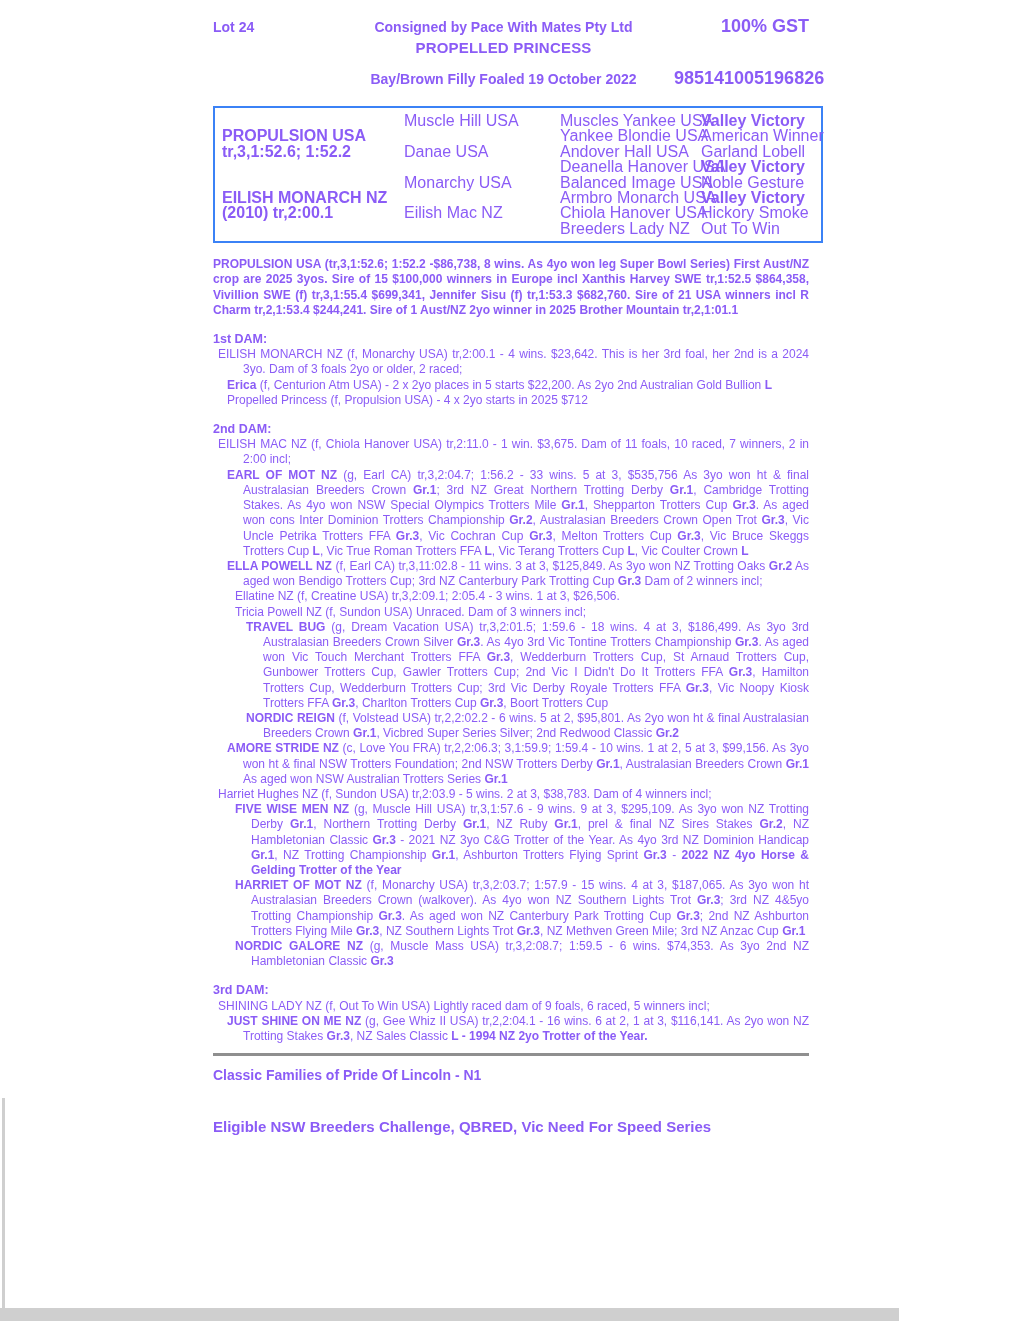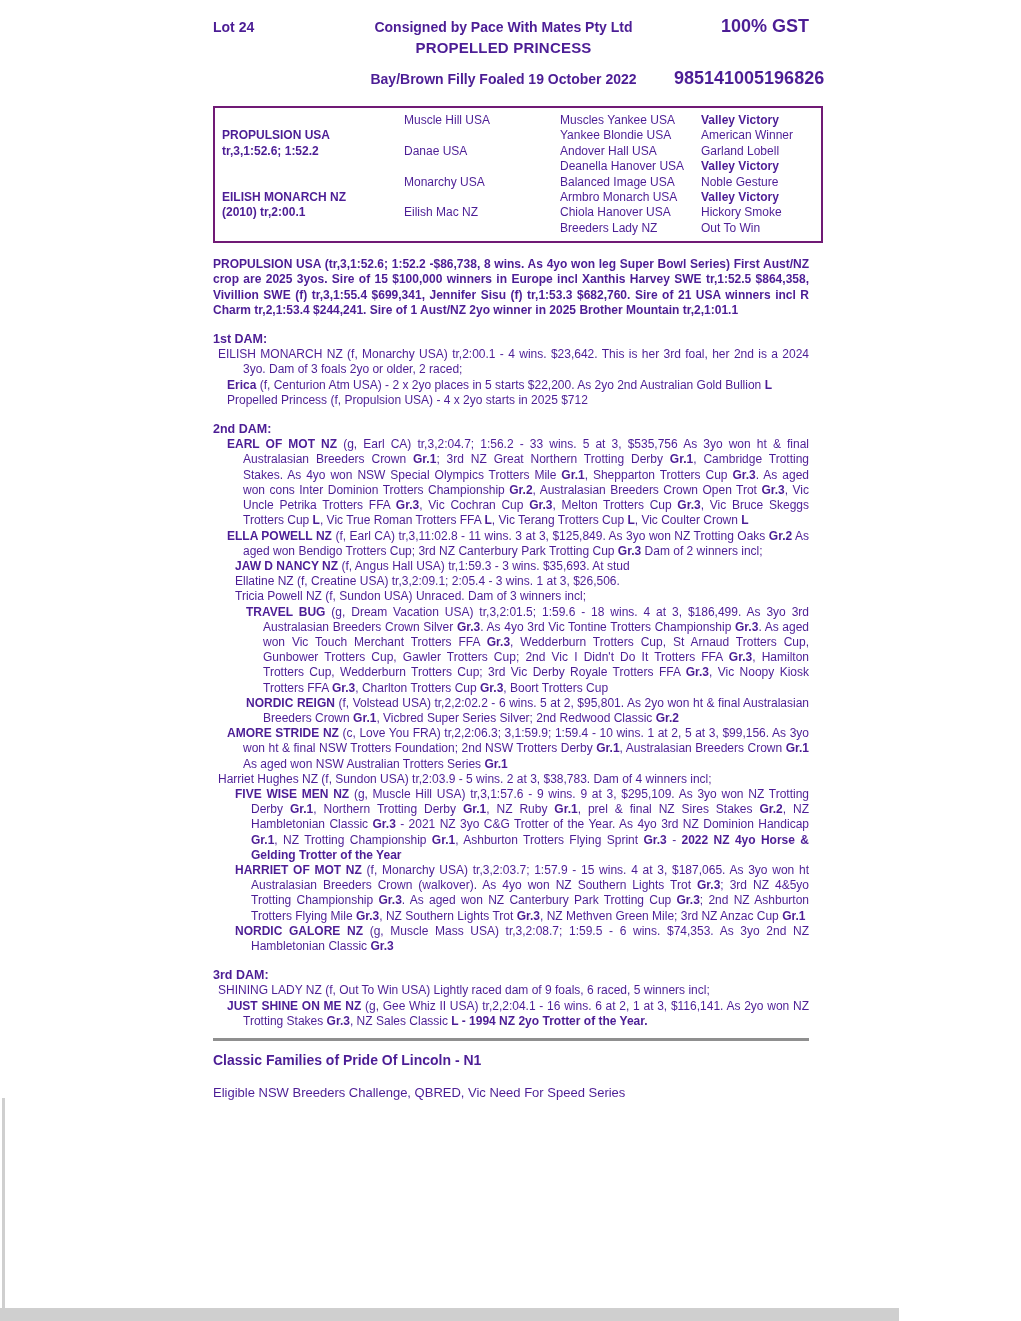--- a/index.html
+++ b/index.html
@@ -1,54 +1,54 @@
 <!DOCTYPE html>
 <html><head>
 <meta charset="utf-8">
 <style>
   html,body { margin:0; padding:0; background:#ffffff; }
   .page {
     position:relative; width:899px; height:1321px; background:#ffffff;
-    font-family:"Liberation Sans", sans-serif; color:#4c1d95; overflow:hidden;
+    font-family:"Liberation Sans", sans-serif; color:#8b5cf6; overflow:hidden;
   }
   .content { position:absolute; left:213px; top:16px; width:596px; }
 
   
   .hdr-row { display:grid; grid-template-columns:120px 1fr 135px; align-items:baseline; }
   .hdr-left  { text-align:left;  font-weight:bold; font-size:14px; }
   .hdr-mid   { text-align:center; font-weight:bold; font-size:14px; }
   .hdr-right { text-align:right; font-weight:bold; font-size:18px; }
   .horse-name { font-size:15px; letter-spacing:.2px; margin-top:2px; }
   .hdr-row3 { margin-top:12px; }
 
   
   .ptable {
     margin-top:17px; width:610px; box-sizing:border-box;
-    border:2px solid #701a75; padding:5px 7px;
+    border:2px solid #3b82f6; padding:5px 7px;
     display:grid; grid-template-columns:182px 156px 141px 1fr;
-    font-size:12px; line-height:15.4px;
+    font-size:16px; line-height:15.4px;
   }
   .tcell { white-space:nowrap; overflow:visible; }
 
   
   .bodytext { margin-top:14px; font-size:12px; line-height:15.2px; }
   .para { text-align:justify; }
   .para.hd { text-align:left; font-size:12.5px; }
   .para.sp { margin-top:14px; }
   .lv0 { padding-left:0;    text-indent:0; }
   .lv1 { padding-left:30px; text-indent:-25px; }
   .lv2 { padding-left:30px; text-indent:-16px; }
   .lv3 { padding-left:38px; text-indent:-16px; }
   .lv4 { padding-left:50px; text-indent:-17px; }
   .b { font-weight:bold; }
 
   
   .rule { margin-top:9px; height:3px; background:#8f8f8f; }
   .family-line { margin-top:11px; font-weight:bold; font-size:14px; }
-  .eligibility-line { margin-top:17px; font-weight:normal; font-size:13px; }
+  .eligibility-line { margin-top:35px; font-weight:bold; font-size:15px; }
 
   
   .bottom-strip { position:absolute; left:0; right:0; bottom:0; height:13px; background:#cfcfcf; }
   .left-strip { position:absolute; left:2px; top:1098px; bottom:0; width:3px; background:#cfcfcf; }
 </style>
 </head>
 <body>
 
 <div class="page">
   <div class="content">
@@ -104,23 +104,23 @@
         <div class="tcell">Out To Win</div>
       </div>
 
     <div class="bodytext">
         <div class="para lv0"><span class="b">PROPULSION USA (tr,3,1:52.6; 1:52.2 -$86,738, 8 wins. As 4yo won leg Super Bowl Series) First Aust/NZ crop are 2025 3yos. Sire of 15 $100,000 winners in Europe incl Xanthis Harvey SWE tr,1:52.5 $864,358, Vivillion SWE (f) tr,3,1:55.4 $699,341, Jennifer Sisu (f) tr,1:53.3 $682,760. Sire of 21 USA winners incl R Charm tr,2,1:53.4 $244,241. Sire of 1 Aust/NZ 2yo winner in 2025 Brother Mountain tr,2,1:01.1</span></div>
         <div class="para lv0 sp hd"><span class="b">1st DAM:</span></div>
         <div class="para lv1"><span>EILISH MONARCH NZ (f, Monarchy USA) tr,2:00.1 - 4 wins. $23,642. This is her 3rd foal, her 2nd is a 2024 3yo. Dam of 3 foals 2yo or older, 2 raced;</span></div>
         <div class="para lv2"><span class="b">Erica</span><span> (f, Centurion Atm USA) - 2 x 2yo places in 5 starts $22,200. As 2yo 2nd Australian Gold Bullion </span><span class="b">L</span></div>
         <div class="para lv2"><span>Propelled Princess (f, Propulsion USA) - 4 x 2yo starts in 2025 $712</span></div>
         <div class="para lv0 sp hd"><span class="b">2nd DAM:</span></div>
+        <div class="para lv1"><span>EILISH MAC NZ (f, Chiola Hanover USA) tr,2:11.0 - 1 win. $3,675. Dam of 11 foals, 10 raced, 7 winners, 2 in 2:00 incl;</span></div>
         <div class="para lv2"><span class="b">EARL OF MOT NZ</span><span> (g, Earl CA) tr,3,2:04.7; 1:56.2 - 33 wins. 5 at 3, $535,756 As 3yo won ht &amp; final Australasian Breeders Crown </span><span class="b">Gr.1</span><span>; 3rd NZ Great Northern Trotting Derby </span><span class="b">Gr.1</span><span>, Cambridge Trotting Stakes. As 4yo won NSW Special Olympics Trotters Mile </span><span class="b">Gr.1</span><span>, Shepparton Trotters Cup </span><span class="b">Gr.3</span><span>. As aged won cons Inter Dominion Trotters Championship </span><span class="b">Gr.2</span><span>, Australasian Breeders Crown Open Trot </span><span class="b">Gr.3</span><span>, Vic Uncle Petrika Trotters FFA </span><span class="b">Gr.3</span><span>, Vic Cochran Cup </span><span class="b">Gr.3</span><span>, Melton Trotters Cup </span><span class="b">Gr.3</span><span>, Vic Bruce Skeggs Trotters Cup </span><span class="b">L</span><span>, Vic True Roman Trotters FFA </span><span class="b">L</span><span>, Vic Terang Trotters Cup </span><span class="b">L</span><span>, Vic Coulter Crown </span><span class="b">L</span></div>
         <div class="para lv2"><span class="b">ELLA POWELL NZ</span><span> (f, Earl CA) tr,3,11:02.8 - 11 wins. 3 at 3, $125,849. As 3yo won NZ Trotting Oaks </span><span class="b">Gr.2</span><span> As aged won Bendigo Trotters Cup; 3rd NZ Canterbury Park Trotting Cup </span><span class="b">Gr.3</span><span> Dam of 2 winners incl;</span></div>
-        <div class="para lv3"><span class="b">JAW D NANCY NZ</span><span> (f, Angus Hall USA) tr,1:59.3 - 3 wins. $35,693. At stud</span></div>
         <div class="para lv3"><span>Ellatine NZ (f, Creatine USA) tr,3,2:09.1; 2:05.4 - 3 wins. 1 at 3, $26,506.</span></div>
         <div class="para lv3"><span>Tricia Powell NZ (f, Sundon USA) Unraced. Dam of 3 winners incl;</span></div>
         <div class="para lv4"><span class="b">TRAVEL BUG</span><span> (g, Dream Vacation USA) tr,3,2:01.5; 1:59.6 - 18 wins. 4 at 3, $186,499. As 3yo 3rd Australasian Breeders Crown Silver </span><span class="b">Gr.3</span><span>. As 4yo 3rd Vic Tontine Trotters Championship </span><span class="b">Gr.3</span><span>. As aged won Vic Touch Merchant Trotters FFA </span><span class="b">Gr.3</span><span>, Wedderburn Trotters Cup, St Arnaud Trotters Cup, Gunbower Trotters Cup, Gawler Trotters Cup; 2nd Vic I Didn't Do It Trotters FFA </span><span class="b">Gr.3</span><span>, Hamilton Trotters Cup, Wedderburn Trotters Cup; 3rd Vic Derby Royale Trotters FFA </span><span class="b">Gr.3</span><span>, Vic Noopy Kiosk Trotters FFA </span><span class="b">Gr.3</span><span>, Charlton Trotters Cup </span><span class="b">Gr.3</span><span>, Boort Trotters Cup</span></div>
         <div class="para lv4"><span class="b">NORDIC REIGN</span><span> (f, Volstead USA) tr,2,2:02.2 - 6 wins. 5 at 2, $95,801. As 2yo won ht &amp; final Australasian Breeders Crown </span><span class="b">Gr.1</span><span>, Vicbred Super Series Silver; 2nd Redwood Classic </span><span class="b">Gr.2</span></div>
         <div class="para lv2"><span class="b">AMORE STRIDE NZ</span><span> (c, Love You FRA) tr,2,2:06.3; 3,1:59.9; 1:59.4 - 10 wins. 1 at 2, 5 at 3, $99,156. As 3yo won ht &amp; final NSW Trotters Foundation; 2nd NSW Trotters Derby </span><span class="b">Gr.1</span><span>, Australasian Breeders Crown </span><span class="b">Gr.1</span><span> As aged won NSW Australian Trotters Series </span><span class="b">Gr.1</span></div>
         <div class="para lv1"><span>Harriet Hughes NZ (f, Sundon USA) tr,2:03.9 - 5 wins. 2 at 3, $38,783. Dam of 4 winners incl;</span></div>
         <div class="para lv3"><span class="b">FIVE WISE MEN NZ</span><span> (g, Muscle Hill USA) tr,3,1:57.6 - 9 wins. 9 at 3, $295,109. As 3yo won NZ Trotting Derby </span><span class="b">Gr.1</span><span>, Northern Trotting Derby </span><span class="b">Gr.1</span><span>, NZ Ruby </span><span class="b">Gr.1</span><span>, prel &amp; final NZ Sires Stakes </span><span class="b">Gr.2</span><span>, NZ Hambletonian Classic </span><span class="b">Gr.3</span><span> - 2021 NZ 3yo C&amp;G Trotter of the Year. As 4yo 3rd NZ Dominion Handicap </span><span class="b">Gr.1</span><span>, NZ Trotting Championship </span><span class="b">Gr.1</span><span>, Ashburton Trotters Flying Sprint </span><span class="b">Gr.3</span><span> - </span><span class="b">2022 NZ 4yo Horse &amp; Gelding Trotter of the Year</span></div>
         <div class="para lv3"><span class="b">HARRIET OF MOT NZ</span><span> (f, Monarchy USA) tr,3,2:03.7; 1:57.9 - 15 wins. 4 at 3, $187,065. As 3yo won ht Australasian Breeders Crown (walkover). As 4yo won NZ Southern Lights Trot </span><span class="b">Gr.3</span><span>; 3rd NZ 4&amp;5yo Trotting Championship </span><span class="b">Gr.3</span><span>. As aged won NZ Canterbury Park Trotting Cup </span><span class="b">Gr.3</span><span>; 2nd NZ Ashburton Trotters Flying Mile </span><span class="b">Gr.3</span><span>, NZ Southern Lights Trot </span><span class="b">Gr.3</span><span>, NZ Methven Green Mile; 3rd NZ Anzac Cup </span><span class="b">Gr.1</span></div>
         <div class="para lv3"><span class="b">NORDIC GALORE NZ</span><span> (g, Muscle Mass USA) tr,3,2:08.7; 1:59.5 - 6 wins. $74,353. As 3yo 2nd NZ Hambletonian Classic </span><span class="b">Gr.3</span></div>
         <div class="para lv0 sp hd"><span class="b">3rd DAM:</span></div>

